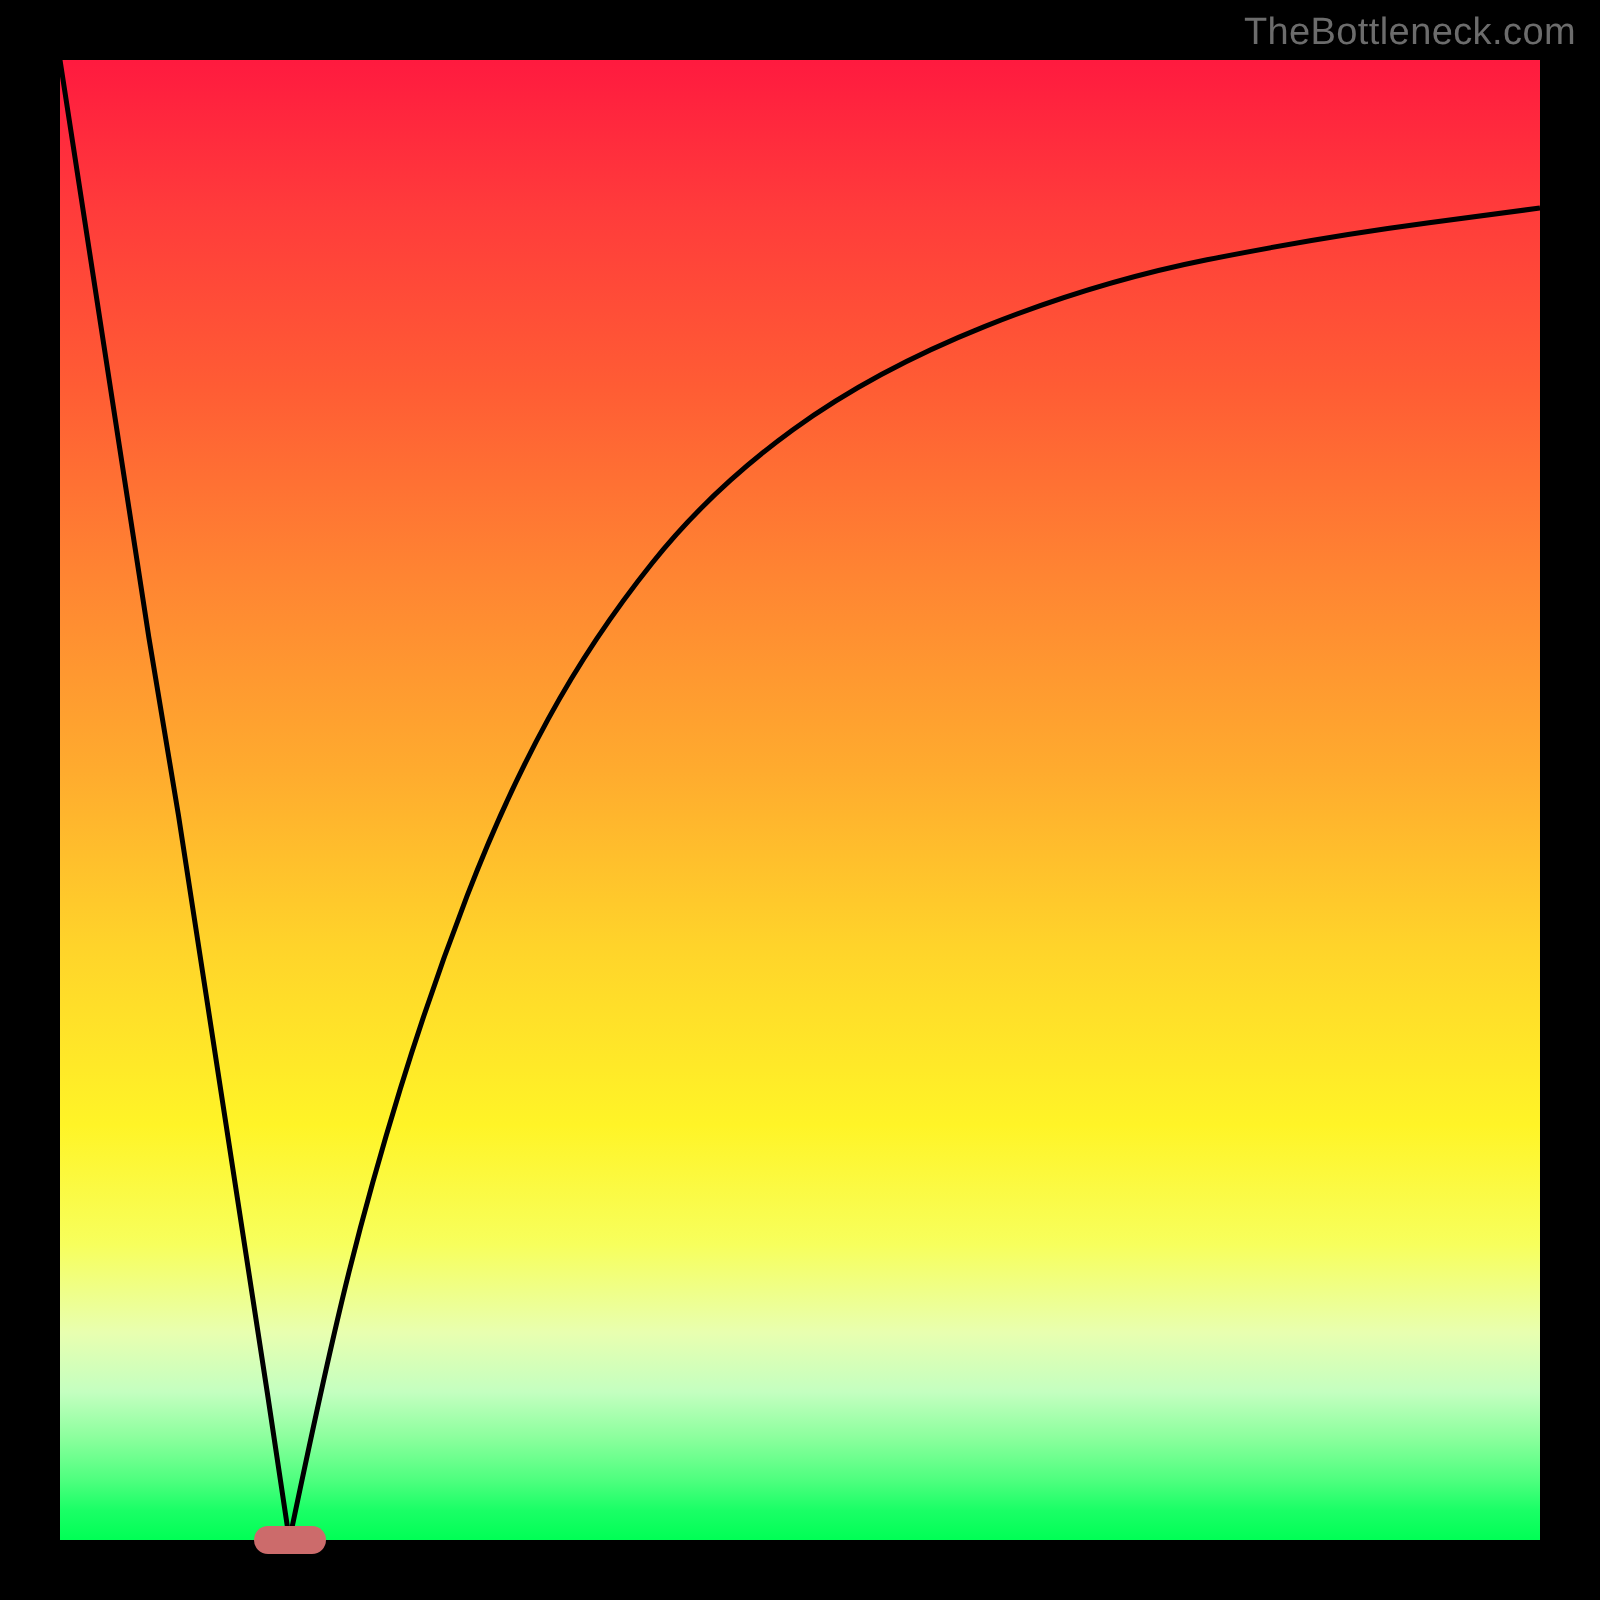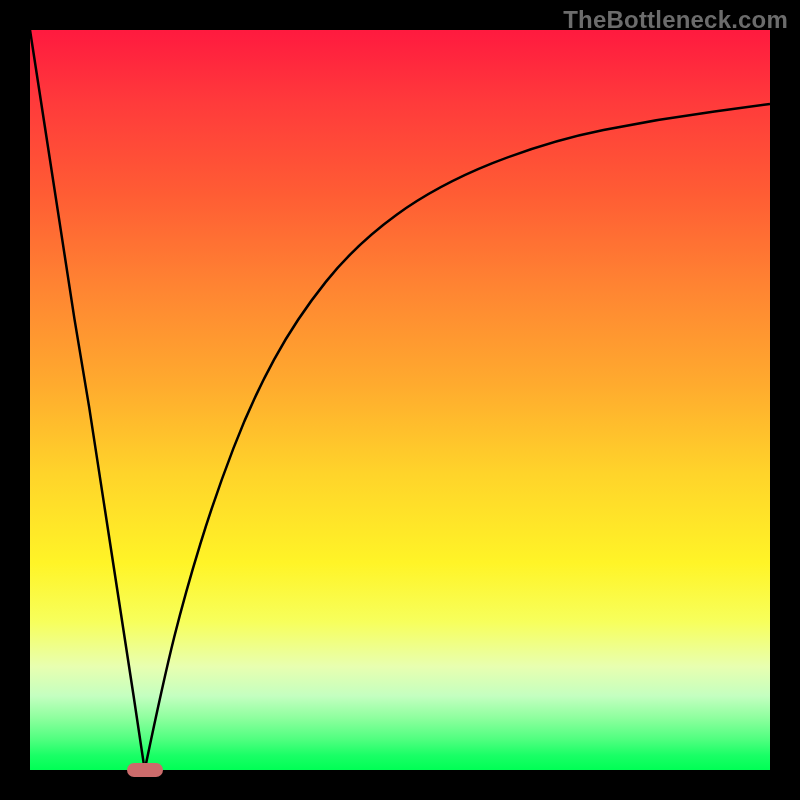--- a/index.html
+++ b/index.html
@@ -40,22 +40,22 @@
       #4dff7e 96%,
       #1aff66 98%,
       #00ff55 100%
     );
   }
   .watermark {
     position: absolute;
     top: 6px;
     right: 12px;
     color: #6c6c6c;
-    font-size: 24px;
-    font-weight: 700;
+    font-size: 19px;
+    font-weight: 400;
     letter-spacing: 0.2px;
   }
   svg.curve {
     position: absolute;
     left: 0;
     top: 0;
     width: 740px;
     height: 740px;
   }
   .marker {

